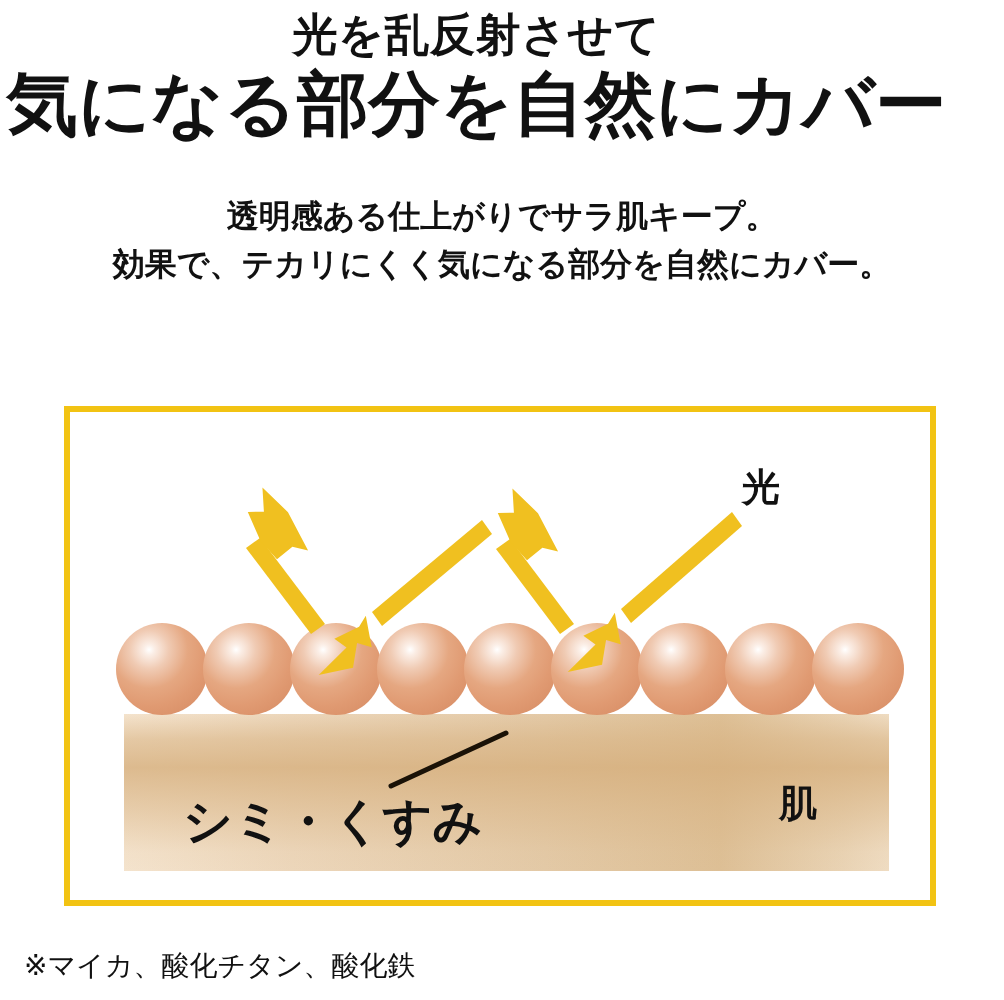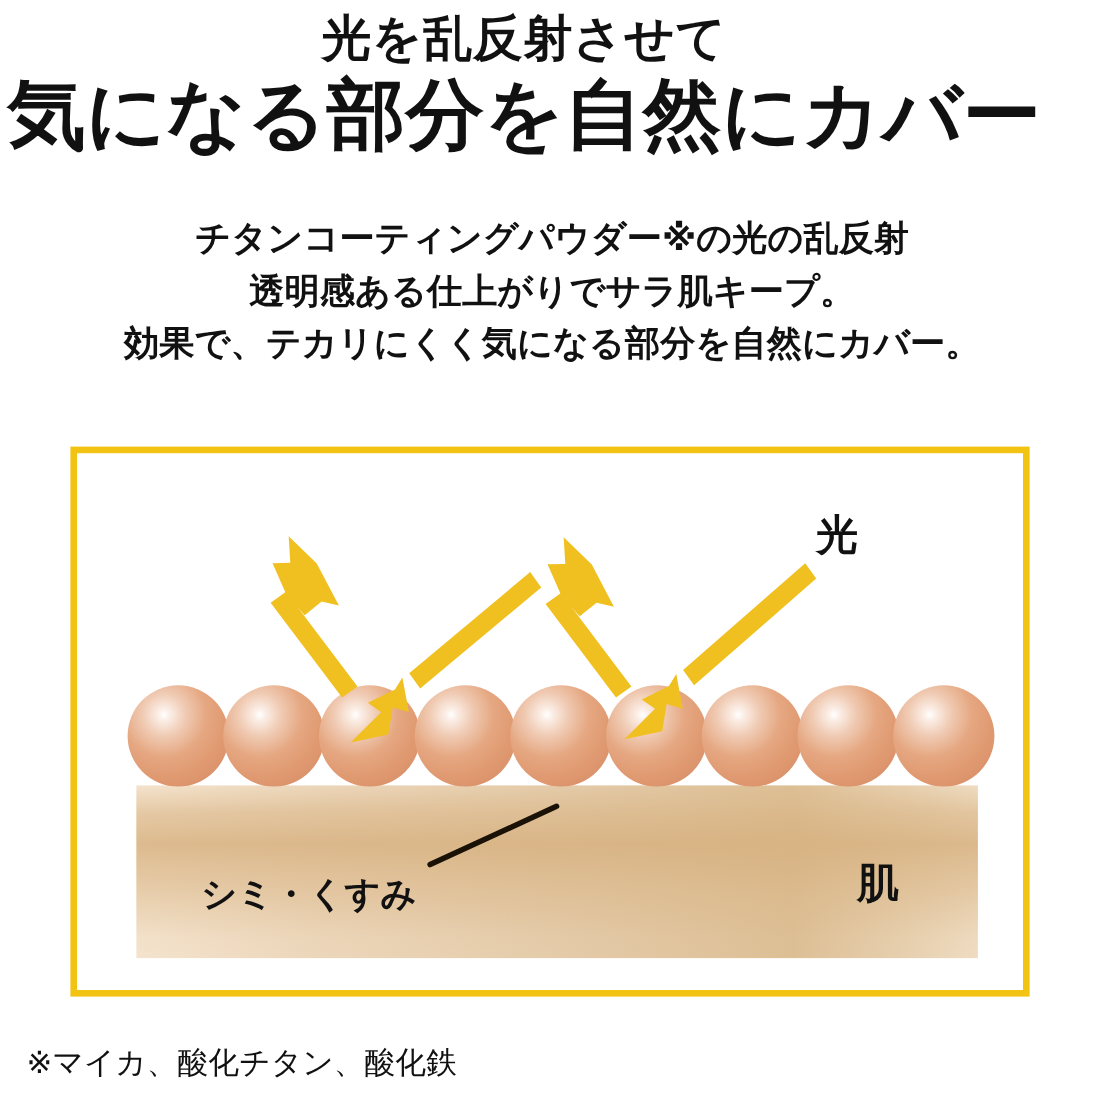--- a/index.html
+++ b/index.html
@@ -122,21 +122,21 @@
   .diagram-label {
     position: absolute;
     font-size: 38px;
     font-weight: 700;
     line-height: 1;
     white-space: nowrap;
     color: #111111;
   }
   #label-light   { left: 672px; top: 56px; }
   #label-skin    { left: 709px; top: 372px; }
-  #label-blemish { left: 113px; top: 385px; font-size: 32px; }
+  #label-blemish { left: 113px; top: 385px; font-size: 49px; }
 
   
   #footnote {
     position: absolute;
     left: 24px;
     top: 952px;
     font-size: 28px;
     font-weight: 400;
     line-height: 1;
     white-space: nowrap;
@@ -145,21 +145,20 @@
 </style>
 </head>
 <body>
 
 <div id="headline-block">
   <div id="headline-line-1">光を乱反射させて</div>
   <div id="headline-line-2">気になる部分を自然にカバー</div>
 </div>
 
 <div id="body-copy">
-  <div class="copy-line">チタンコーティングパウダー※の光の乱反射</div>
   <div class="copy-line">透明感ある仕上がりでサラ肌キープ。</div>
   <div class="copy-line">効果で、テカリにくく気になる部分を自然にカバー。</div>
 </div>
 
 <div id="diagram-frame">
   <div id="diagram-canvas">
 
     <div id="skin-layer"></div>
 
     <div class="particle" style="left:46px;  top:211px;"></div>

